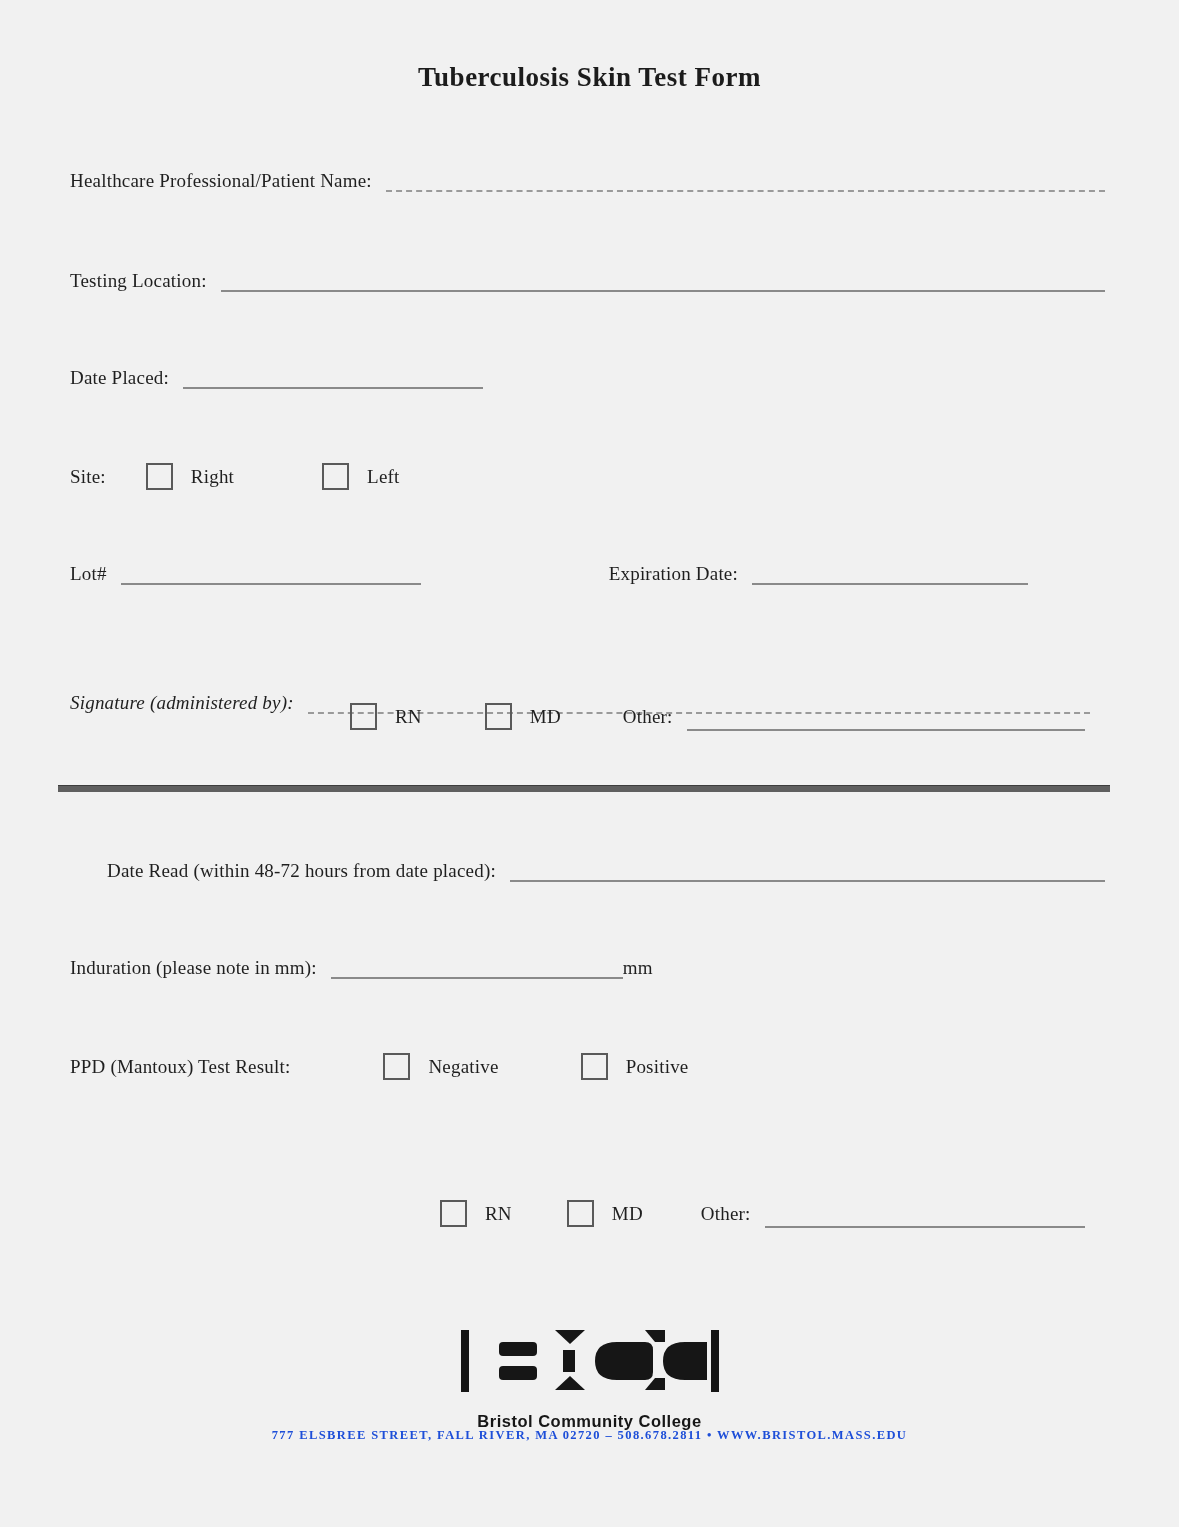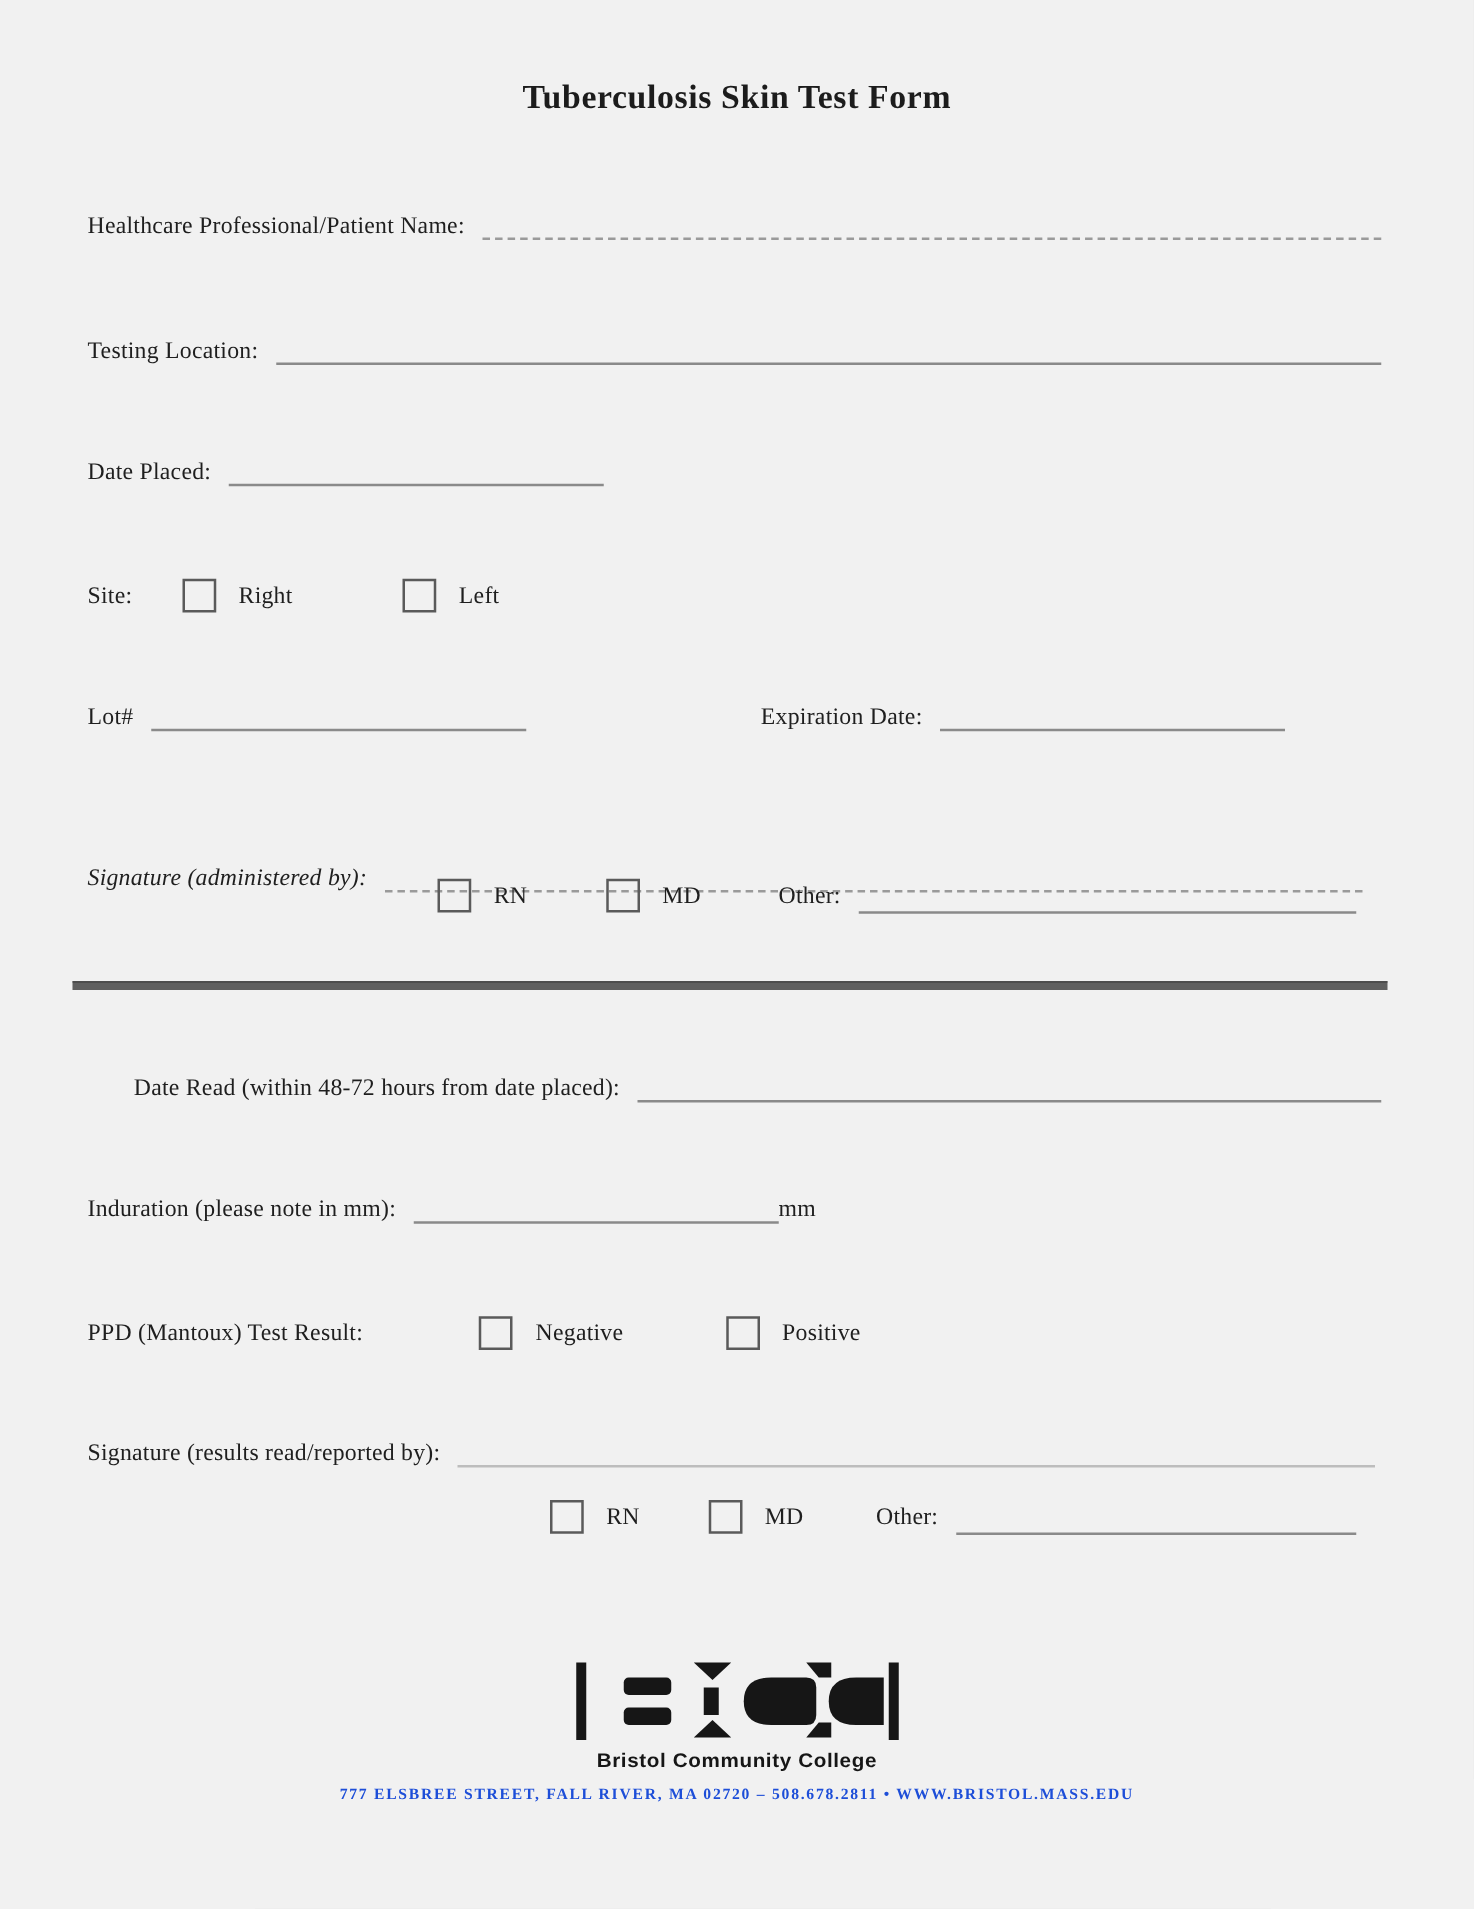--- a/index.html
+++ b/index.html
@@ -56,21 +56,21 @@
     font-size:27px;
     font-weight:bold;
     letter-spacing:.5px;
   }
   .logo-wrap{
     position:absolute;
     top:1328px;left:0;right:0;
     display:flex;flex-direction:column;align-items:center;
   }
   .logo-caption{
-    margin-top:2px;
+    margin-top:14px;
     font-family:"Liberation Sans","DejaVu Sans",sans-serif;
     font-size:16.5px;
     font-weight:bold;
     letter-spacing:.5px;
     color:#161616;
     transform:scaleY(.95);
   }
   .footer-address{
     position:absolute;
     top:1428px;left:0;right:0;
@@ -146,24 +146,20 @@
   </div>
 
   <div class="row" style="top:1053px;align-items:center;">
     <span class="label">PPD (Mantoux) Test Result:</span>
     <span class="cb" style="margin-left:93px;"></span>
     <span class="label gap-m">Negative</span>
     <span class="cb" style="margin-left:82px;"></span>
     <span class="label gap-m">Positive</span>
   </div>
 
-  <div class="row" style="top:1152px;right:79px;">
-    <span class="label">Signature (results read/reported by):</span>
-    <span class="fill-line light grow gap-s"></span>
-  </div>
 
   <div class="row" style="top:1200px;left:440px;right:94px;align-items:center;">
     <span class="cb"></span>
     <span class="label gap-m">RN</span>
     <span class="cb" style="margin-left:55px;"></span>
     <span class="label gap-m">MD</span>
     <span class="label" style="margin-left:58px;">Other:</span>
     <span class="fill-line grow gap-s" style="align-self:flex-end;"></span>
   </div>
 

